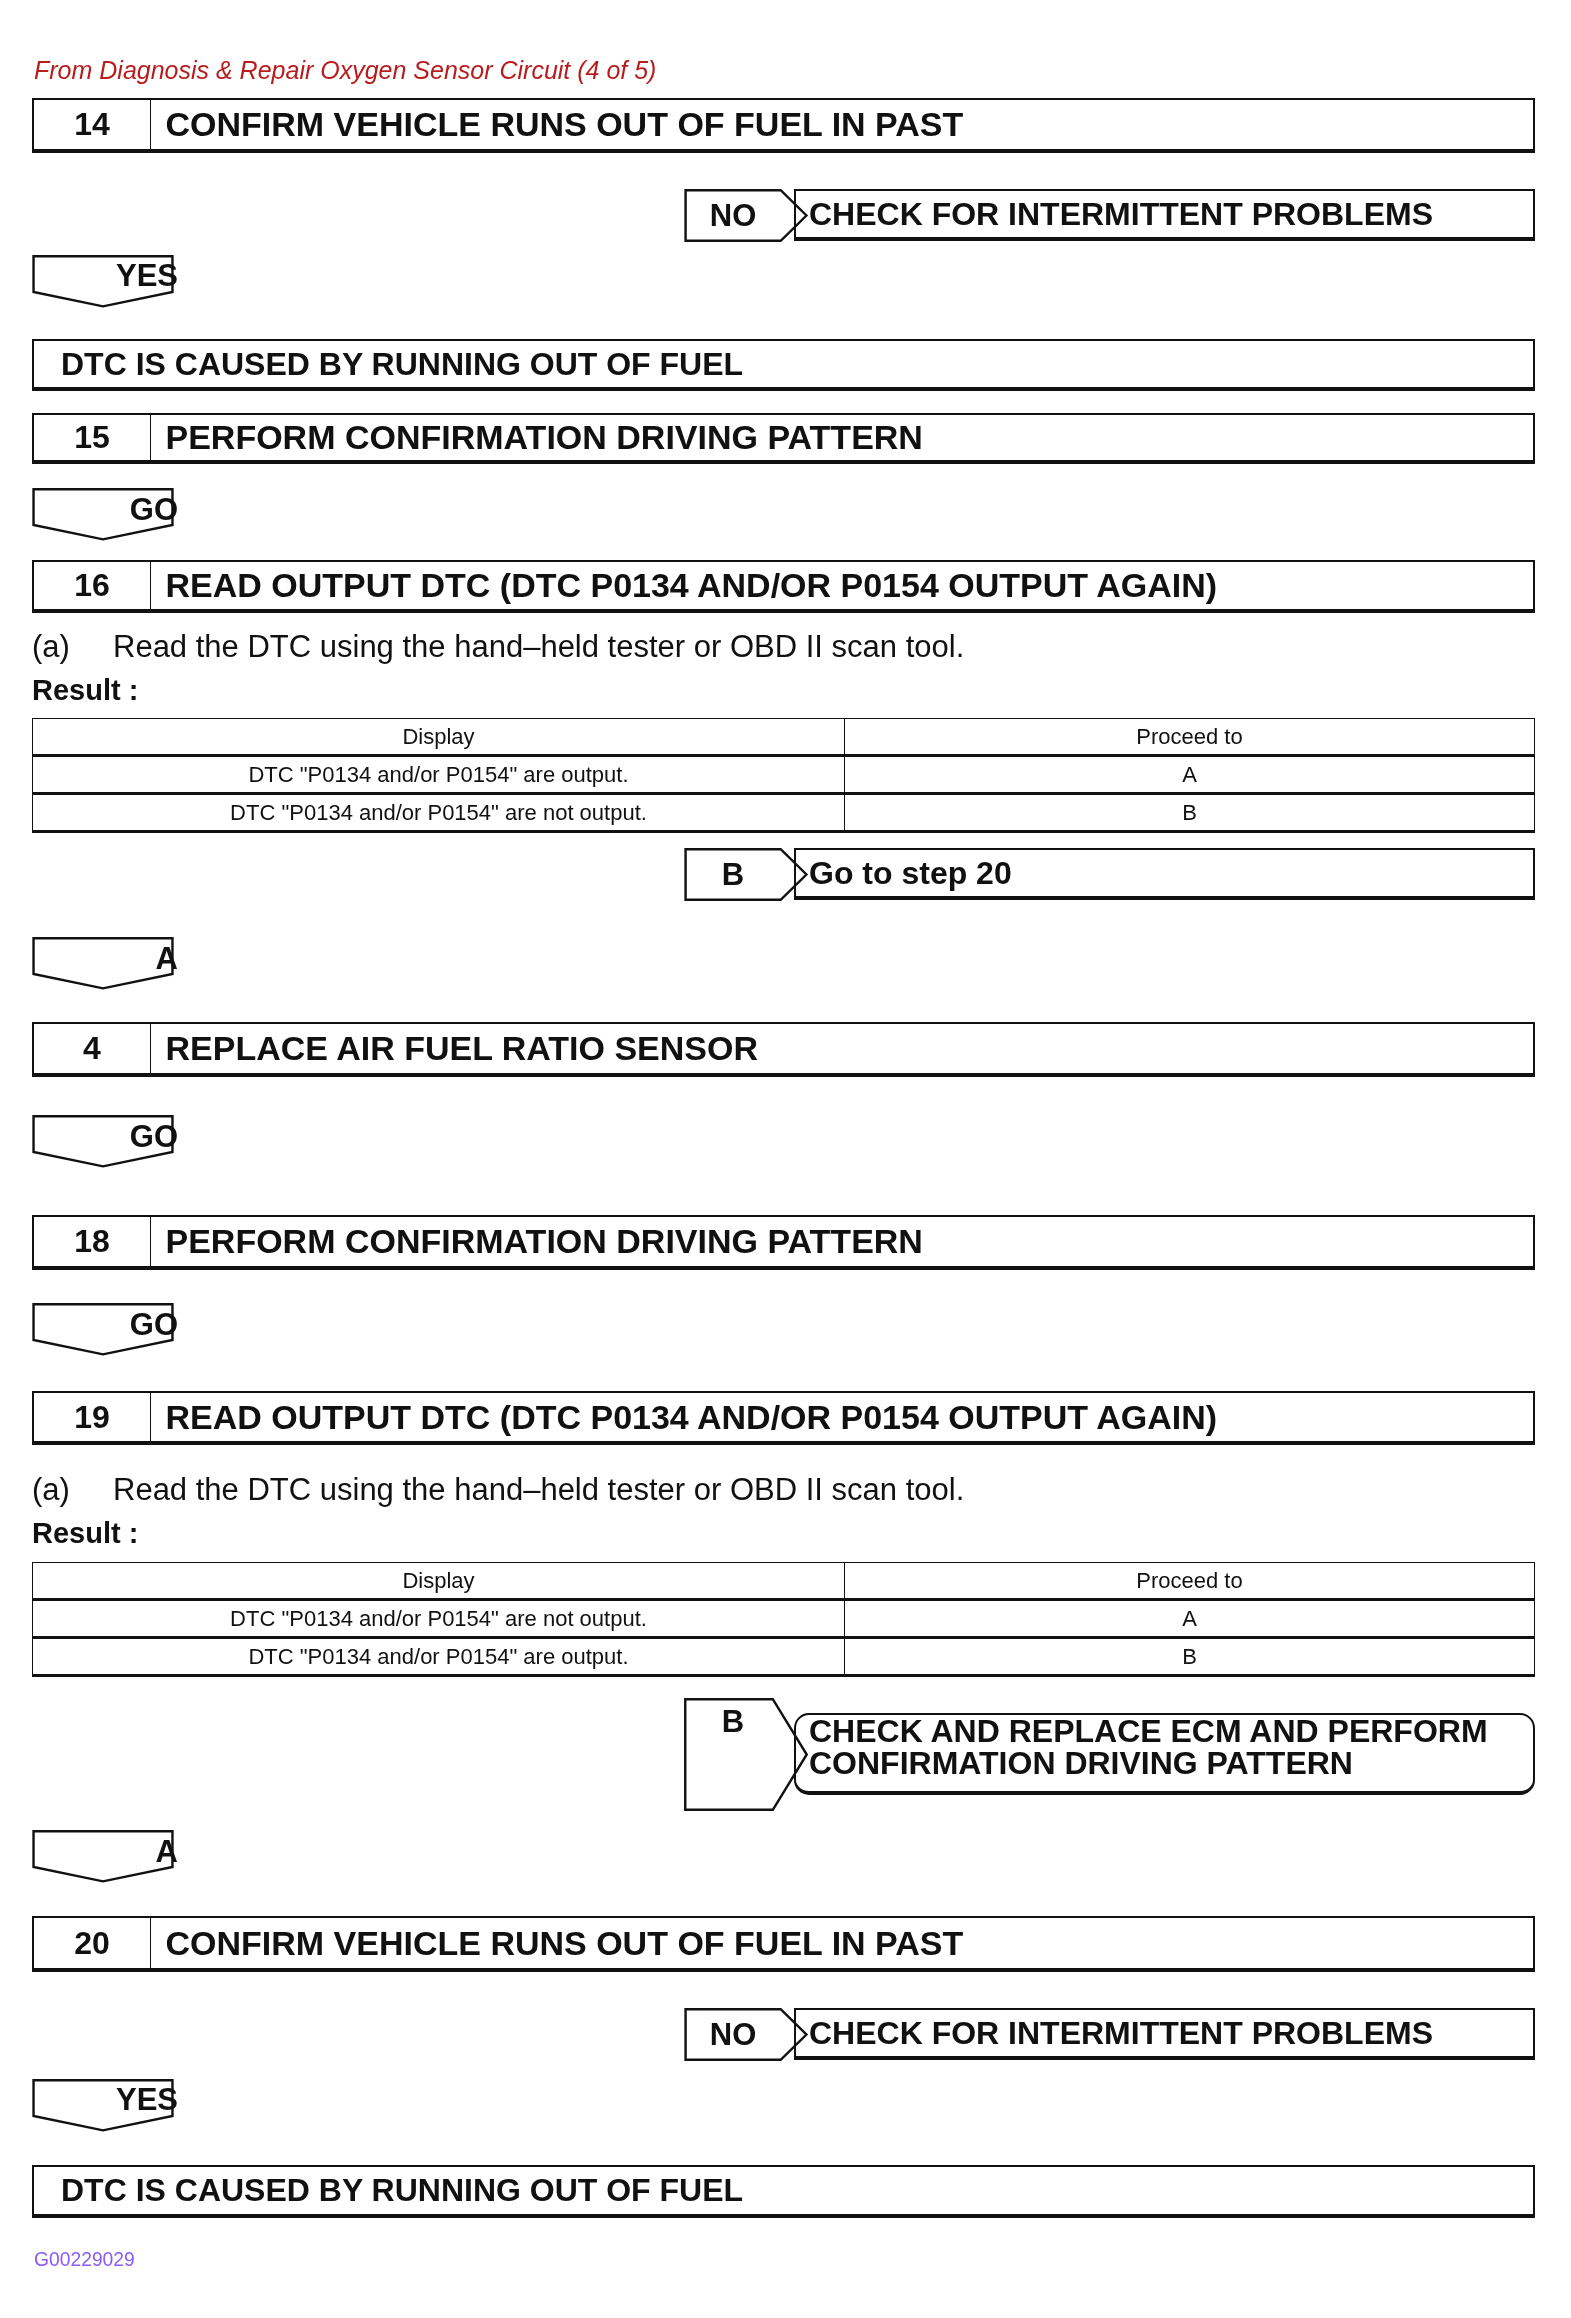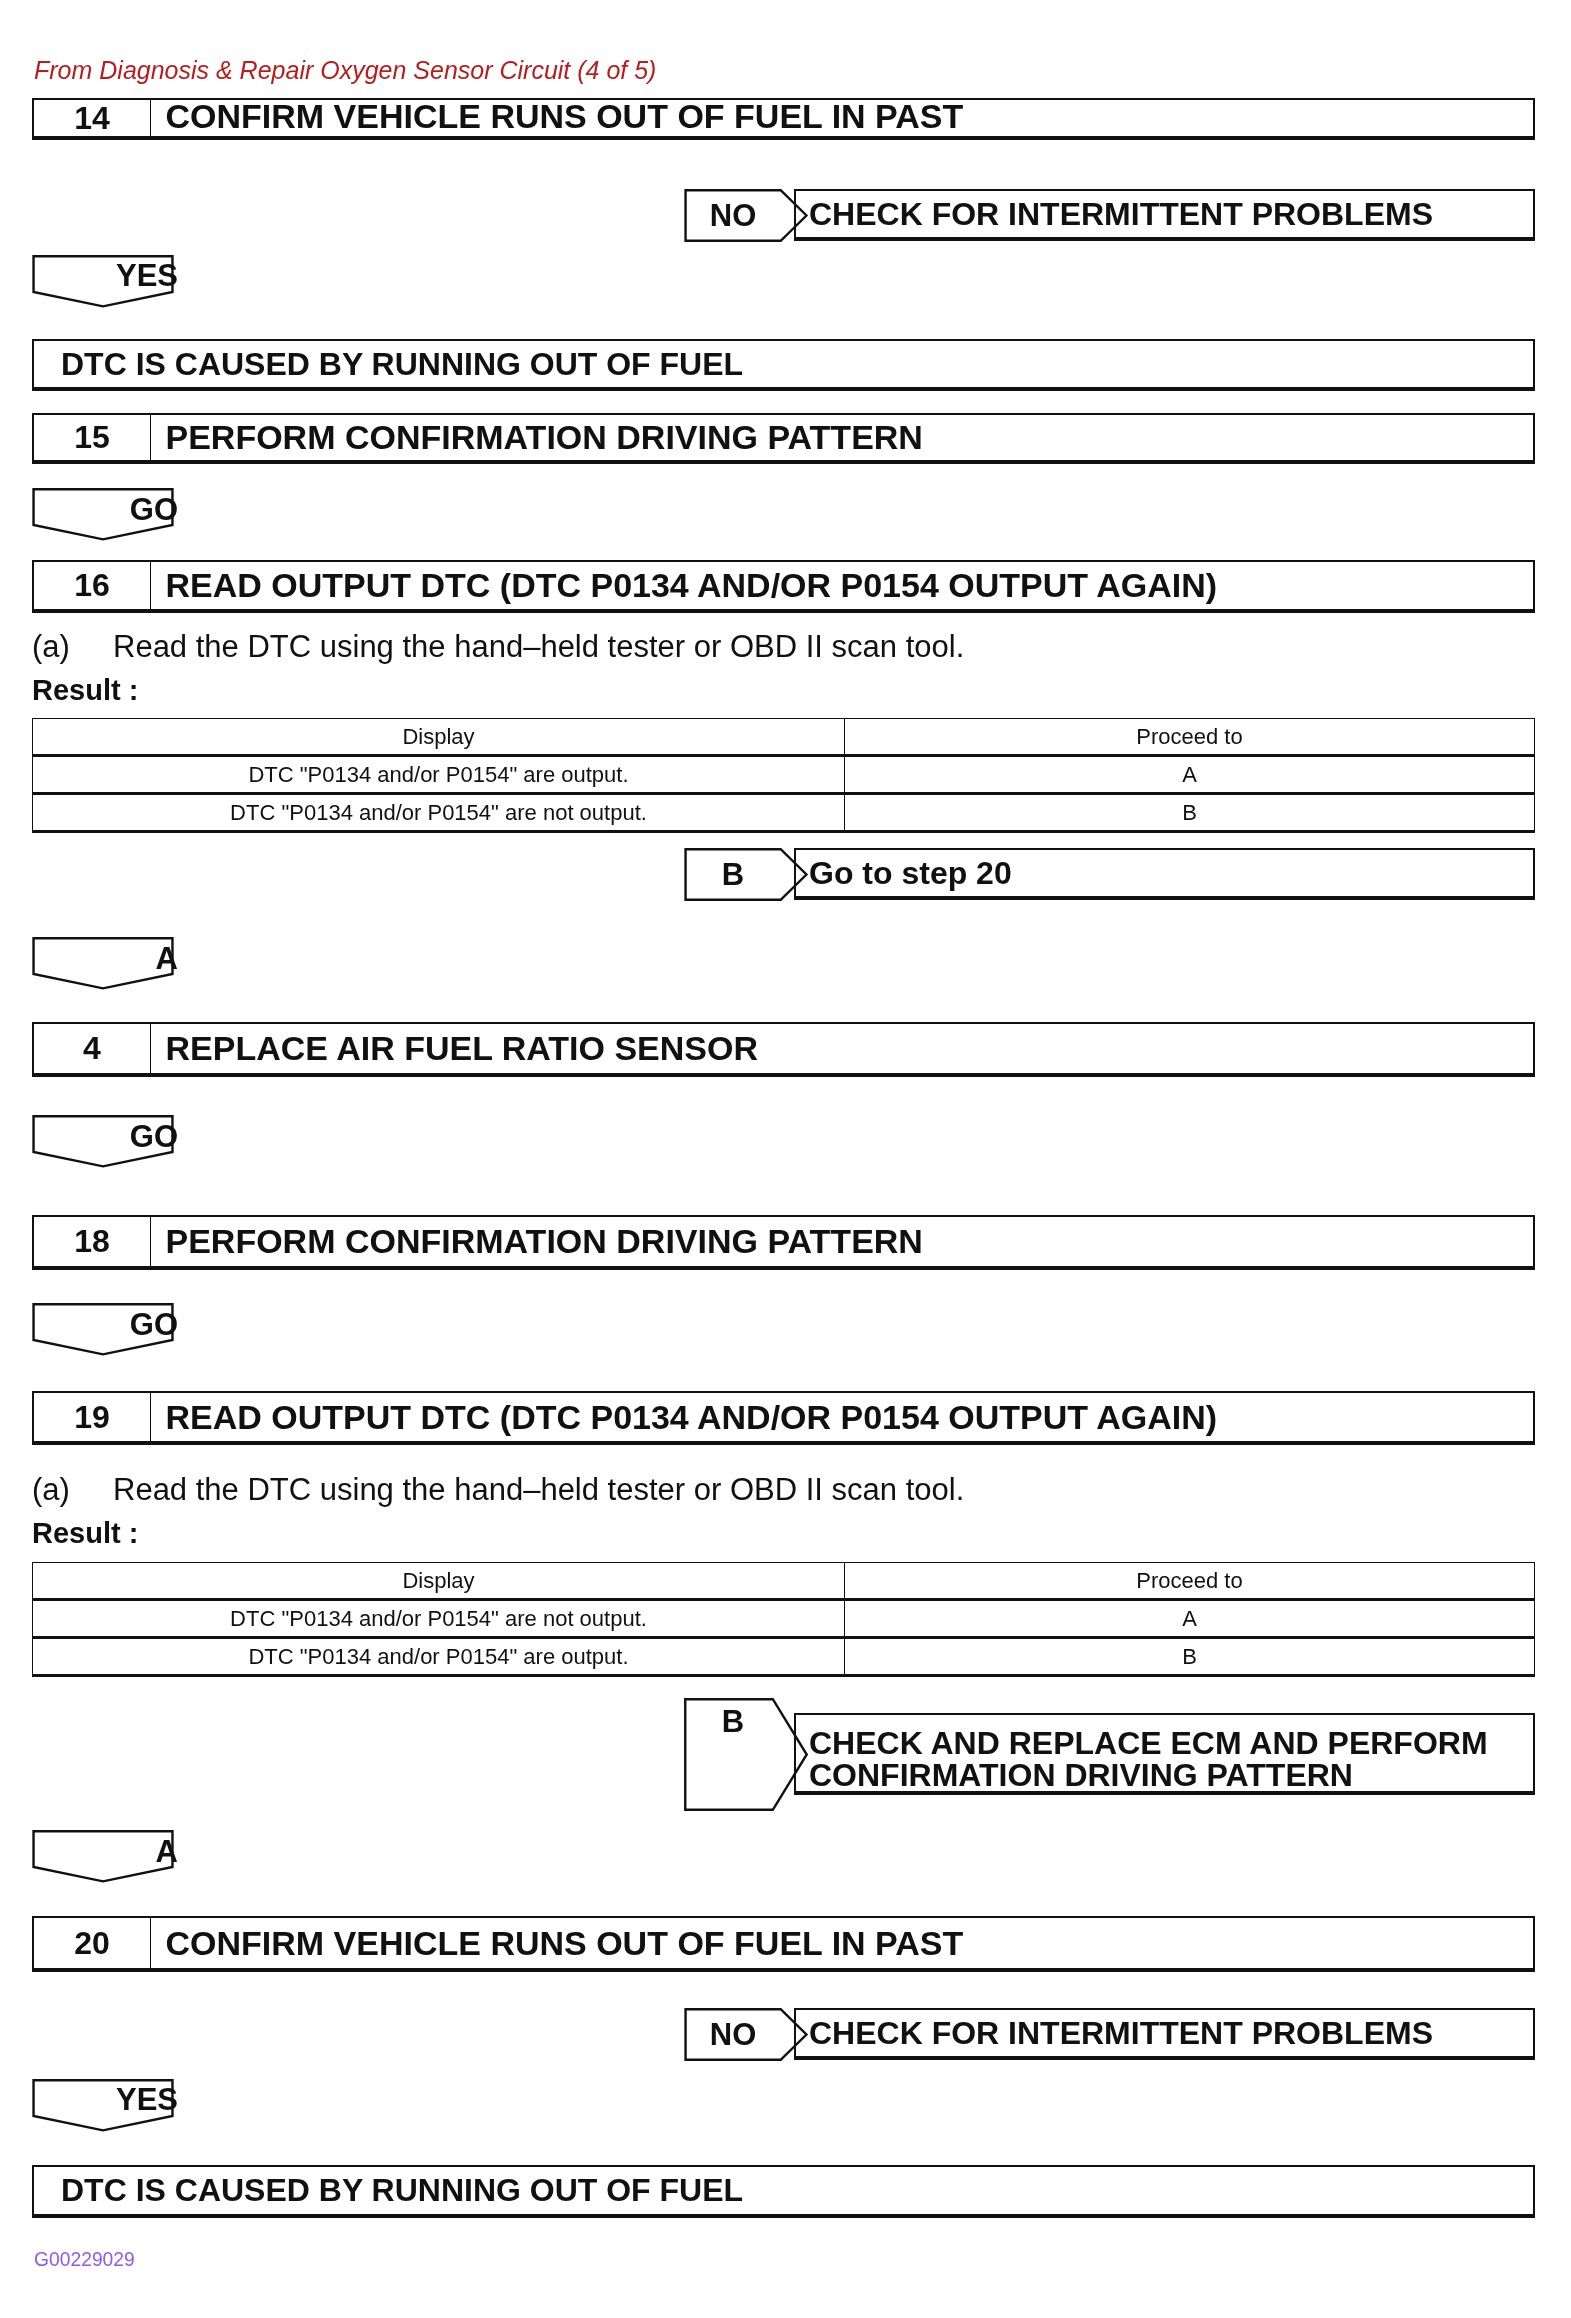--- a/index.html
+++ b/index.html
@@ -25,21 +25,21 @@
   table.rt td { border:1.6px solid #111; text-align:center; height:35px; padding:0; }
   table.rt tr { border-bottom:3.2px solid #111; }
   table.rt td.c1 { width:811px; }
   .footer { position:absolute; left:34px; top:2249px; font-size:19.3px; color:#8b5cf6; }
 </style>
 </head>
 <body>
 
 <div class="abs hdr">From Diagnosis &amp; Repair Oxygen Sensor Circuit (4 of 5)</div>
 
-<div class="step" style="top:98px;height:42px;align-items:flex-end;">
+<div class="step" style="top:98px;height:55px;">
   <div class="num">14</div>
   <div class="ttl">CONFIRM VEHICLE RUNS OUT OF FUEL IN PAST</div>
 </div>
 
 <div class="arr" style="top:189px;height:53px;">
   <svg width="126" height="53" viewBox="0 0 156 66">
       <polygon points="1.5,1.5 120,1.5 152,33 120,64.5 1.5,64.5" fill="#fff" stroke="#111" stroke-width="3"></polygon>
     </svg>
   <span style="top:8.9px;">NO</span>
 </div>
@@ -158,21 +158,21 @@
   </tr>
 </tbody>
   </table>
 
 <div class="arr" style="top:1698px;height:113px;">
   <svg width="126" height="113" viewBox="0 0 156 140">
       <polygon points="1.5,1.5 110,1.5 152,70 110,138.5 1.5,138.5" fill="#fff" stroke="#111" stroke-width="3"></polygon>
     </svg>
   <span style="top:6.4px;">B</span>
 </div>
-<div class="res" style="top:1713px;height:82px;flex-direction:column;align-items:flex-start;justify-content:flex-end;line-height:32px;">
+<div class="res" style="top:1713px;height:82px;flex-direction:column;align-items:flex-start;justify-content:flex-start;line-height:32px;border-radius:15px;">
   <span>CHECK AND REPLACE ECM AND PERFORM</span>
   <span>CONFIRMATION DRIVING PATTERN</span>
 </div>
 
 <div class="tab" style="top:1830px;height:53px;">
   <svg width="142" height="53" viewBox="0 0 176 66">
       <polygon points="1.5,1.5 174.5,1.5 174.5,46 88,64 1.5,46" fill="#fff" stroke="#111" stroke-width="3"></polygon>
     </svg>
   <span style="top:4px;">A</span>
 </div>

